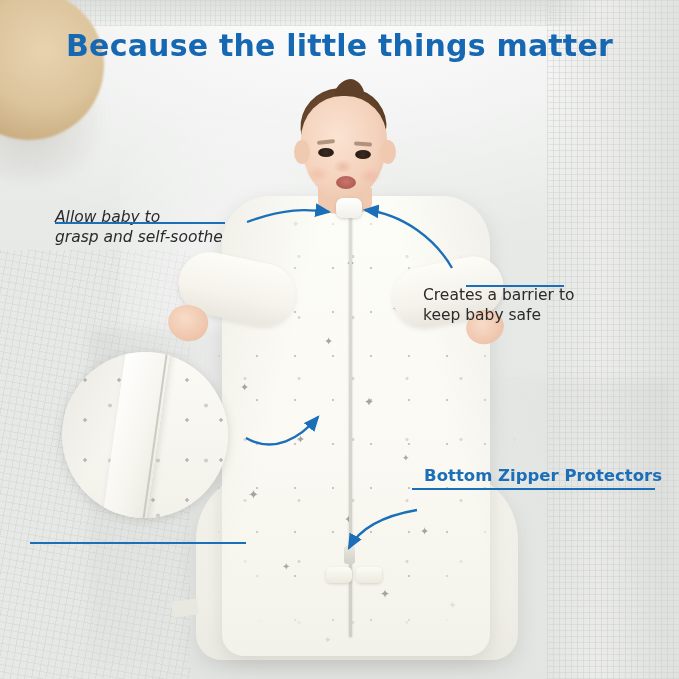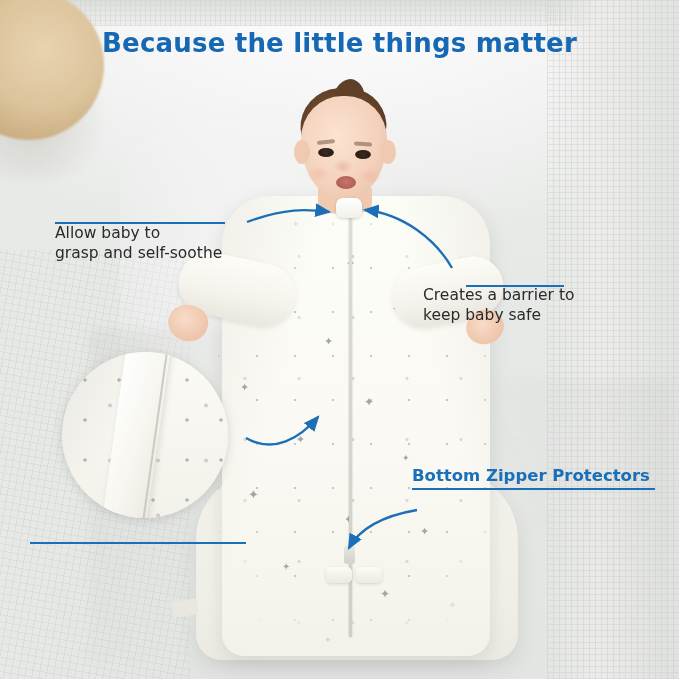--- a/index.html
+++ b/index.html
@@ -284,21 +284,21 @@
     background: rgba(200,199,190,0.9);
     transform: rotate(8deg);
   }
 
   
   .headline {
     position: absolute;
     left: 0; top: 28px; width: 679px;
     text-align: center;
     color: #1668b3;
-    font-size: 26px;
+    font-size: 30px;
     font-weight: bold;
     letter-spacing: .2px;
     font-family: "DejaVu Sans", sans-serif;
   }
   .callout { position: absolute; }
   .callout .c-title {
     color: #1b6fb8;
     font-size: 16.5px;
     font-weight: bold;
     white-space: nowrap;
@@ -407,31 +407,31 @@
 
     <path d="M246,438 C274,454 300,438 318,417" fill="none" stroke="#1b6fb8" stroke-width="2.3" marker-end="url(#ah)"></path>
 
     <path d="M417,510 C382,516 360,528 349,548" fill="none" stroke="#1b6fb8" stroke-width="2.3" marker-end="url(#ah)"></path>
   </svg>
 
   <div class="headline">Because the little things matter</div>
 
   <div class="callout" style="left:55px; top:200px; width:205px;">
     <div class="underline" style="left:0; top:22px; width:170px;"></div>
-    <div class="c-body" style="margin-top:24px;">Allow baby to
+    <div class="c-body" style="margin-top:8px;font-style:italic;">Allow baby to
 grasp and self-soothe</div>
   </div>
 
   <div class="callout" style="left:423px; top:263px; width:220px;">
     <div class="underline" style="left:43px; top:22px; width:98px;"></div>
     <div class="c-body" style="margin-top:23px;">Creates a barrier to
 keep baby safe</div>
   </div>
 
-  <div class="callout" style="left:412px; top:466px; width:250px;">
+  <div class="callout" style="left:412px; top:466px; width:250px;text-align:right;">
     <div class="c-title">Bottom Zipper Protectors</div>
     <div class="underline" style="left:0; top:22px; width:243px;"></div>
   </div>
 
   <div class="callout" style="left:30px; top:520px; width:240px;">
     <div class="underline" style="left:0; top:22px; width:216px;"></div>
   </div>
 
 </div>
 

